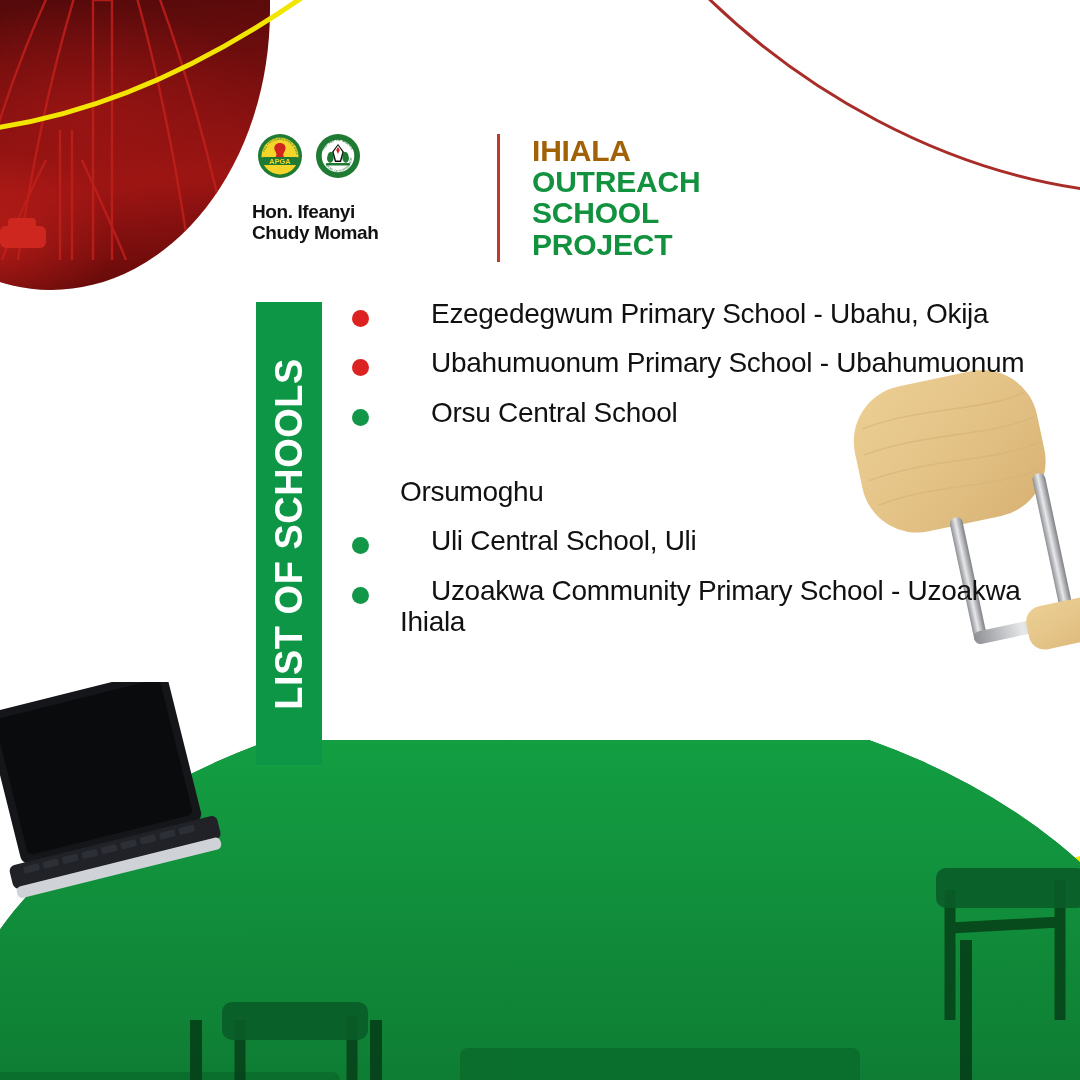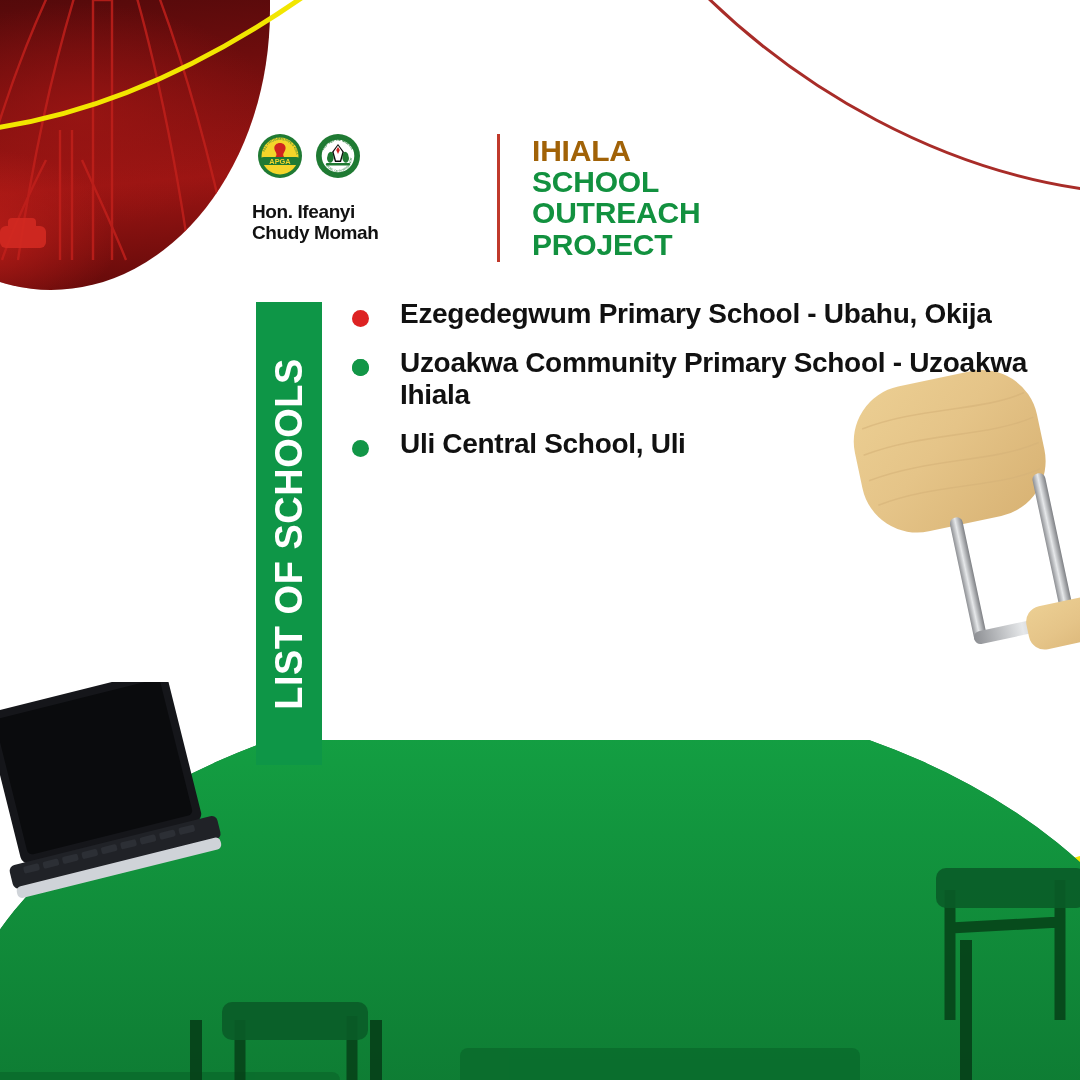--- a/index.html
+++ b/index.html
@@ -82,22 +82,22 @@
   .school-list { position:absolute; left:344px; top:298px; width:700px; }
   .school-item { position:relative; padding-left:56px; margin-bottom:18px; }
   .school-item .dot {
     position:absolute; left:8px; top:12px;
     width:17px; height:17px; border-radius:50%;
   }
   .school-item .txt {
     font-size:28px; line-height:1.12; color:#111;
     letter-spacing:-0.3px;
   }
-  .school-item .txt b { font-weight:700; }
-  .school-item .txt .reg { font-weight:700;margin-top:48px; }
+  .school-item .txt b { font-weight:400;margin-left:31px; }
+  .school-item .txt .reg { font-weight:400;margin-top:48px; }
 
   
   .chair { position:absolute; left:852px; top:368px; width:240px; height:290px; }
   
   .laptop { position:absolute; left:-22px; top:682px; width:250px; height:260px; }
 </style>
 </head>
 <body>
 
 <div class="stage">
@@ -270,42 +270,46 @@
       </svg>
     </div>
 
     <div class="person-name">Hon. Ifeanyi
 Chudy Momah</div>
 
     <div class="divider"></div>
 
     <div class="project-title">
       <span class="ln1">IHIALA</span>
+      <span class="ln">OUTREACH</span>
       <span class="ln">SCHOOL</span>
-      <span class="ln">OUTREACH</span>
       <span class="ln">PROJECT</span>
     </div>
   </div>
 
   <div class="list-bar">
     <span>LIST OF SCHOOLS</span>
   </div>
 
   <div class="school-list" id="school-list">
       <div class="school-item">
         <span class="dot" style="background: rgb(221, 34, 34);"></span>
         <div class="txt"><b>Ezegedegwum Primary School -</b><span class="reg"> Ubahu, Okija</span></div>
       </div>
       <div class="school-item">
+        <span class="dot" style="background: rgb(221, 34, 34);"></span>
+        <div class="txt"><b>Ubahumuonum Primary School -</b><span class="reg"> Ubahumuonum</span></div>
+      </div>
+      <div class="school-item">
         <span class="dot" style="background: rgb(18, 150, 71);"></span>
-        <div class="txt"></div>
+        <div class="txt"><b>Orsu Central School</b><span class="reg" style="display: block;">Orsumoghu</span></div>
+      </div>
+      <div class="school-item">
+        <span class="dot" style="background: rgb(18, 150, 71);"></span>
+        <div class="txt"><b>Uli Central School,</b><span class="reg"> Uli</span></div>
       </div>
       <div class="school-item">
         <span class="dot" style="background: rgb(18, 150, 71);"></span>
         <div class="txt"><b>Uzoakwa Community Primary School -</b><span class="reg"> Uzoakwa Ihiala</span></div>
       </div>
-      <div class="school-item">
-        <span class="dot" style="background: rgb(18, 150, 71);"></span>
-        <div class="txt"><b>Uli Central School,</b><span class="reg"> Uli</span></div>
-      </div>
     </div>
 
 </div>
 
 </body></html>

